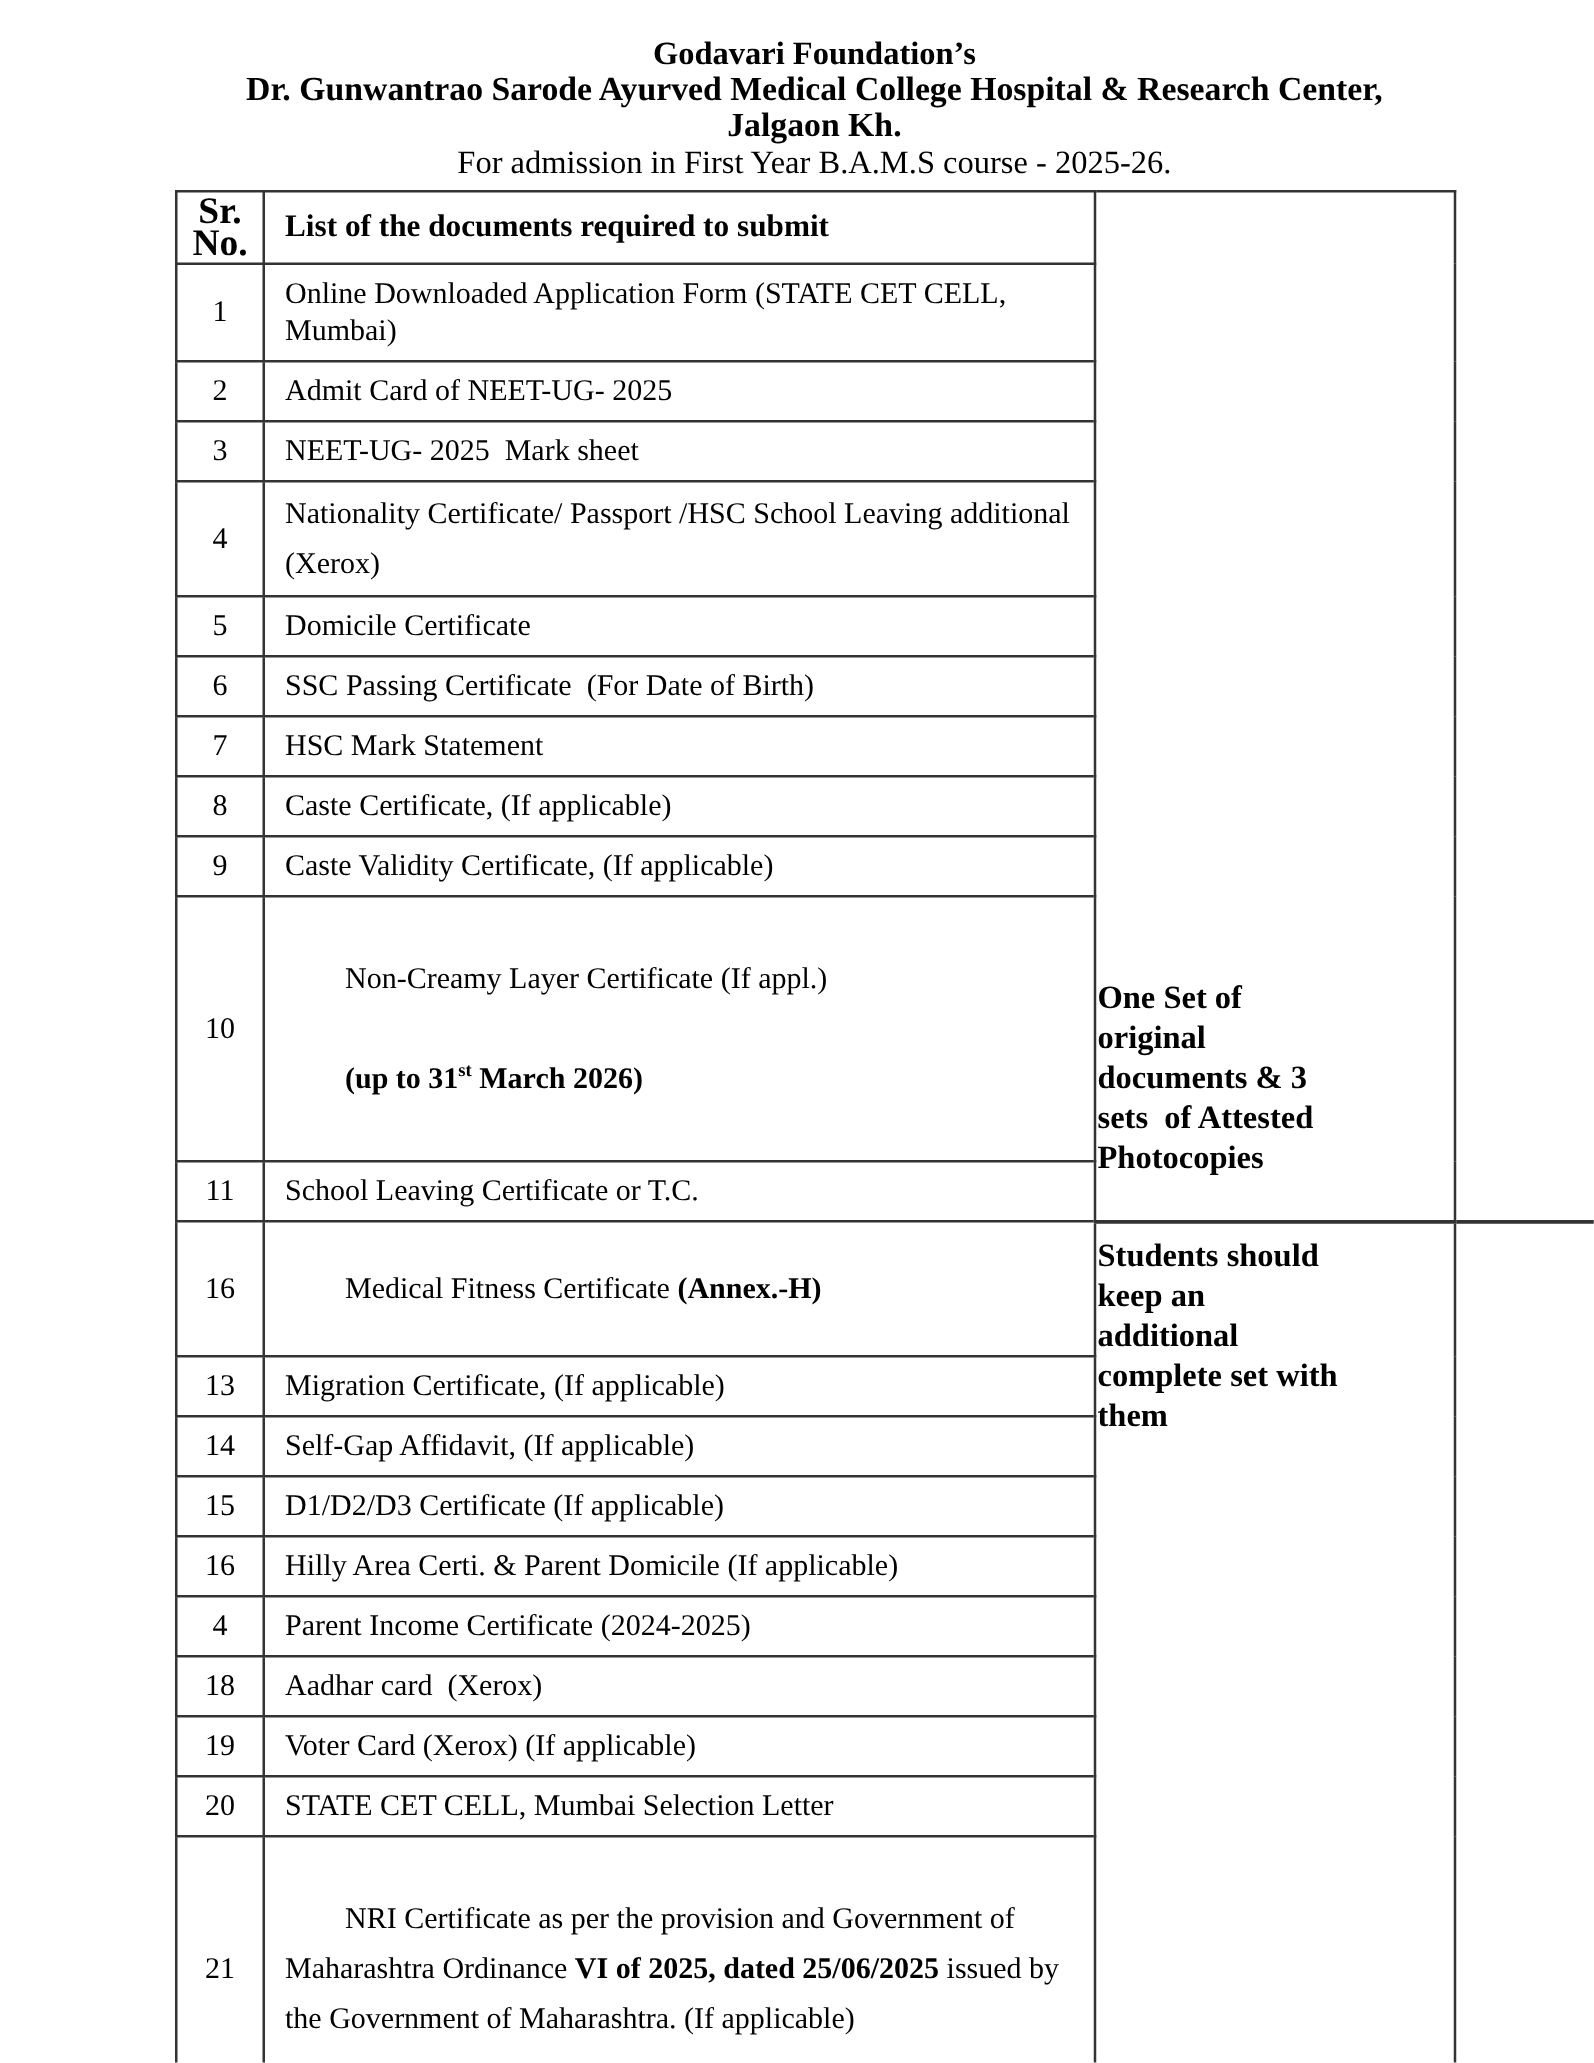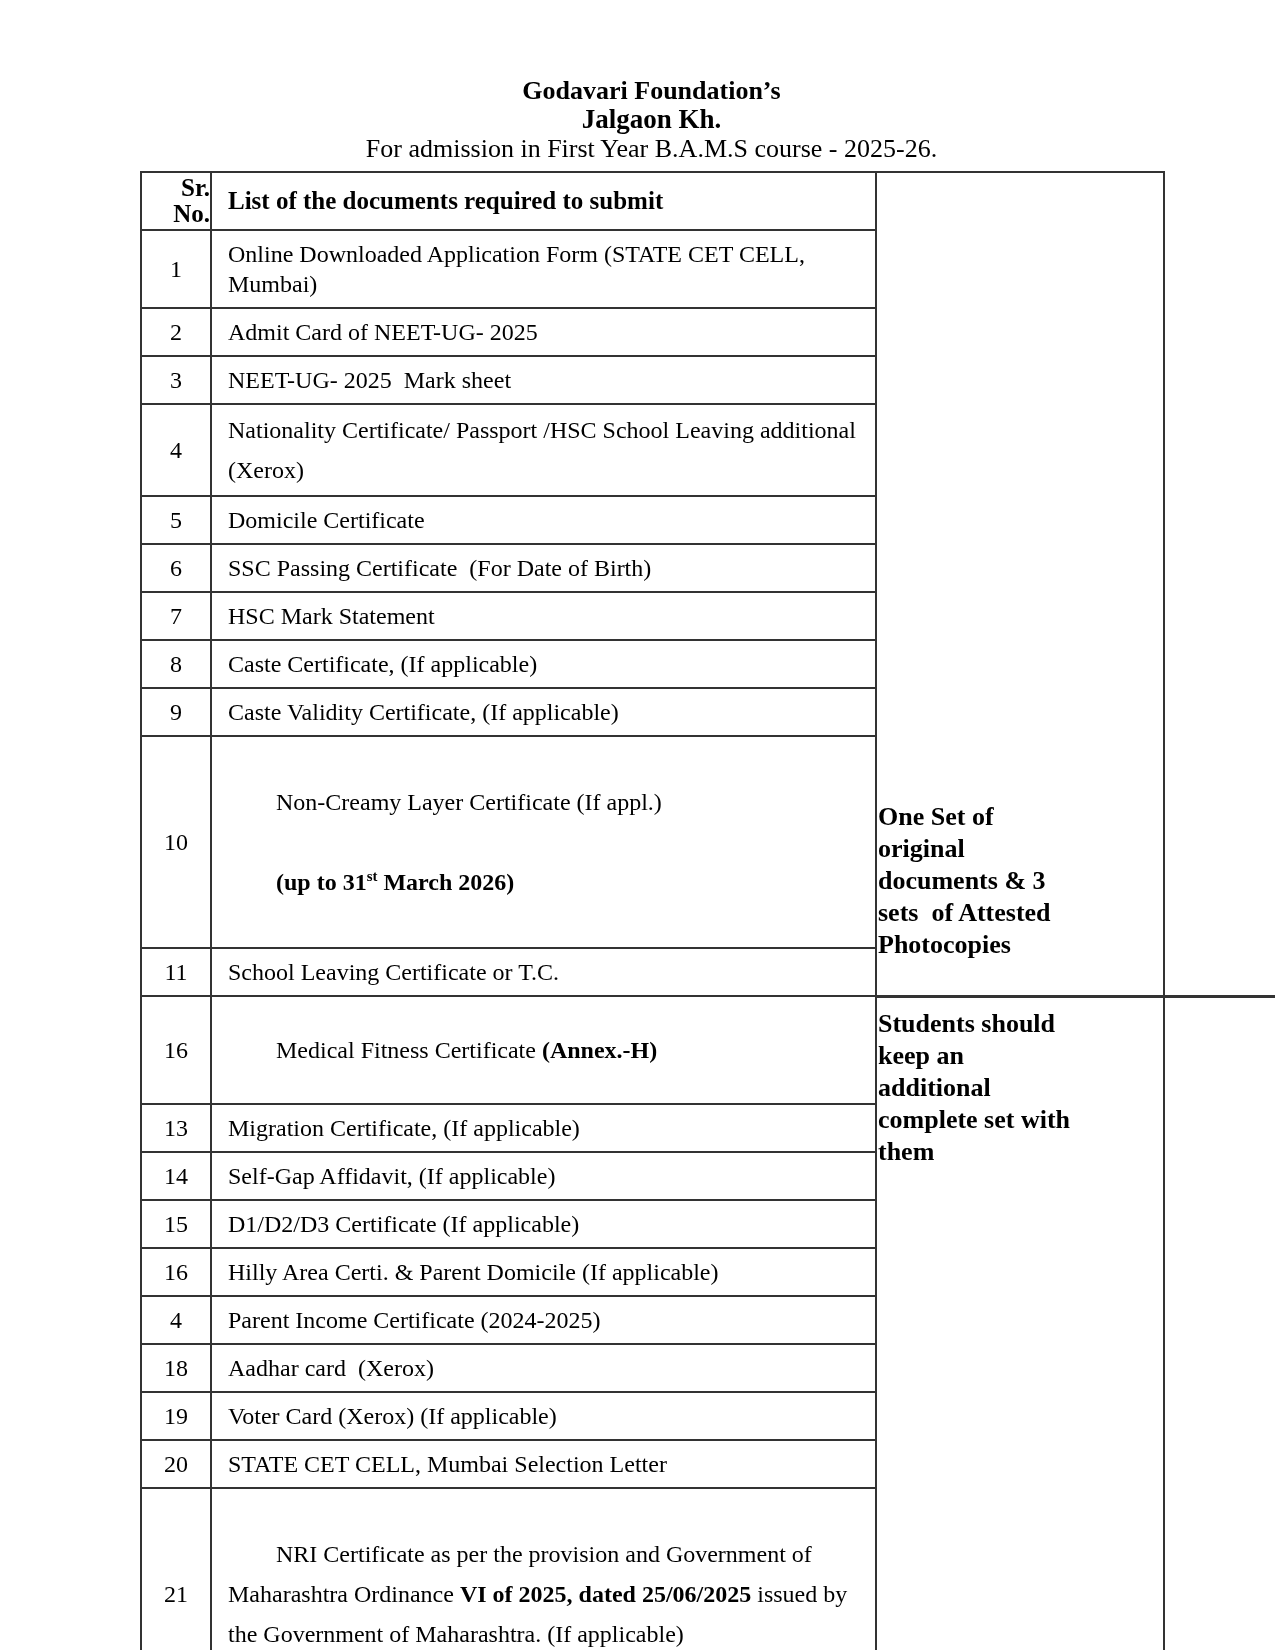--- a/index.html
+++ b/index.html
@@ -8,35 +8,35 @@
   body {
     width:1275px; height:1650px;
     background:var(--background);
     color:var(--text);
     font-family:"Liberation Serif", serif;
     overflow:hidden;
   }
   .page { padding-top:28px; position:relative; }
 
   .header { width:1023px; margin-left:140px; text-align:center; }
-  .h-org     { font-weight:bold; font-size:26px; line-height:29px;margin-top:48px; }
+  .h-org     { font-weight:bold; font-size:26px; line-height:29px; }
   .h-college { font-weight:bold; font-size:27px; line-height:29px; }
   .h-place   { font-weight:bold; font-size:27px; line-height:29px; }
   .h-sub     { font-size:26px; line-height:29px; }
 
   table.doclist {
     border-collapse:collapse;
     table-layout:fixed;
     width:1023px;
     margin:8px 0 0 140px;
   }
   .doclist td, .doclist th { border:2px solid var(--border); }
 
   th.sr-h {
-    font-size:25px; font-weight:bold; text-align:right; vertical-align:middle;
+    font-size:30px; font-weight:bold; text-align:center; vertical-align:middle;
     white-space:pre-wrap; line-height:26px; padding:2px 0;
   }
   th.list-h {
     font-size:25px; font-weight:bold; text-align:left; vertical-align:middle;
     padding:2px 4px 2px 16px;
   }
   td.sr  { text-align:center; vertical-align:middle; font-size:24px; padding:0; }
   td.doc {
     font-size:24px; line-height:30px; vertical-align:middle;
     padding:8px 4px 8px 16px; white-space:pre-wrap; text-align:left;
@@ -58,20 +58,21 @@
   sup { font-size:0.62em; vertical-align:super; line-height:0; }
   strong { font-weight:bold;font-family:Liberation Serif, serif; }
 </style>
 </head>
 <body>
 
 <div class="page">
 
   <div class="header">
     <div class="h-org">Godavari Foundation’s</div>
+    <div class="h-college">Dr. Gunwantrao Sarode Ayurved Medical College Hospital &amp; Research Center,</div>
     <div class="h-place">Jalgaon Kh.</div>
     <div class="h-sub">For admission in First Year B.A.M.S course - 2025-26.</div>
   </div>
 
   <table class="doclist">
     <colgroup>
       <col style="width:70px">
       <col style="width:665px">
       <col style="width:288px">
     </colgroup>

